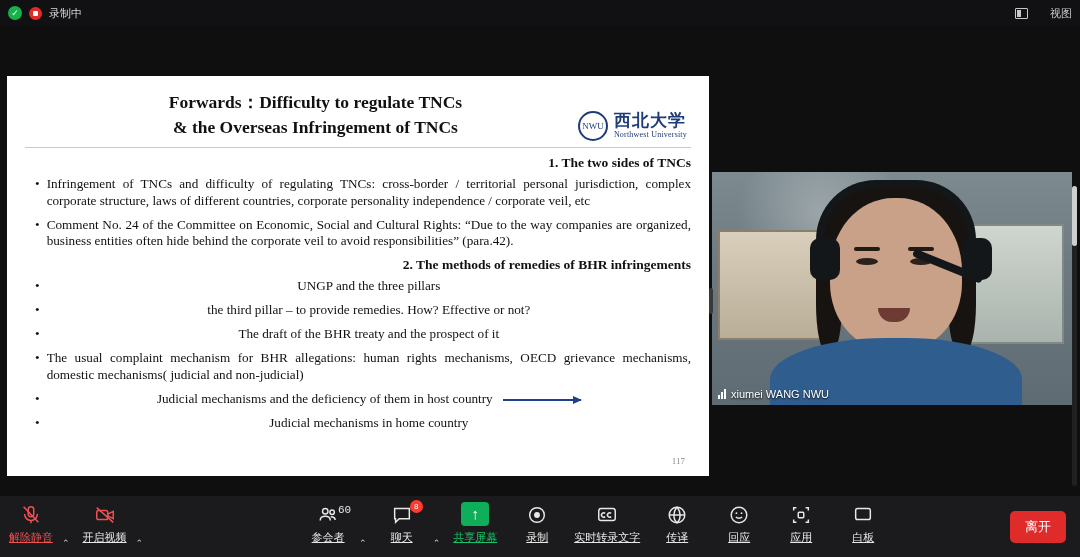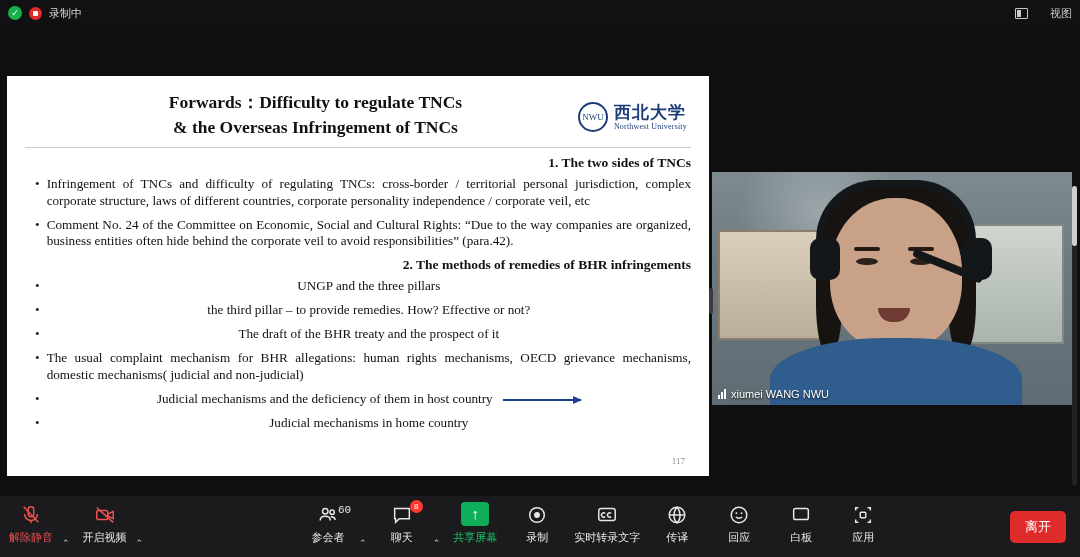--- a/index.html
+++ b/index.html
@@ -43,21 +43,21 @@
 
   
   .stage { position:absolute; top:26px; left:0; width:1080px; height:470px; background:#0f0f0f; }
 
   
   .slide {
     position:absolute; left:7px; top:50px; width:702px; height:400px;
     background:#fff; color:#000;
     padding:14px 18px 8px 18px;
   }
-  .slide-head { display:flex; align-items:center; justify-content:space-between; }
+  .slide-head { display:flex; align-items:flex-end; justify-content:space-between; }
   .slide-title {
     font-family:"Liberation Serif", serif;
     font-weight:bold; font-size:17.5px; line-height:1.45;
     color:#111; text-align:center; flex:1; padding-left:28px;
   }
   .slide-title .l2 { display:block; }
   .logo { display:flex; align-items:center; gap:6px; padding-top:4px; padding-right:4px;}
   .logo-seal {
     width:30px;height:30px;border-radius:50%;border:2px solid #1d3c78;
     display:flex;align-items:center;justify-content:center;
@@ -167,21 +167,21 @@
   .toolbar {
     position:absolute; left:0; bottom:0; width:1080px; height:61px;
     background:#1b1b1d;
     display:flex; align-items:center;
   }
   .tb-item {
     display:flex; flex-direction:column; align-items:center; justify-content:flex-end;
     min-width:62px; padding:0 6px 7px 6px; position:relative;
     color:#e8e8e8; font-size:11px;
   }
-  .tb-item .lbl { margin-top:4px; white-space:nowrap; }
+  .tb-item .lbl { margin-top:4px; white-space:nowrap;text-decoration:underline; }
   .tb-item.muted .lbl { color:#f05252; }
   .tb-icon { height:24px; display:flex; align-items:flex-end; justify-content:center; position:relative;}
   .caret { color:#cfcfcf; font-size:9px; padding:0 4px 9px 0; align-self:flex-end; }
   .badge {
     position:absolute; top:-2px; right:10px; background:#ff3b30; color:#fff;
     font-size:8px; min-width:13px; height:13px; border-radius:7px;
     display:flex; align-items:center; justify-content:center; padding:0 3px;
   }
   .count {
     position:absolute; top:2px; right:8px; font-size:11px; color:#e8e8e8;font-family:Liberation Mono, monospace;
@@ -412,33 +412,33 @@
         <circle cx="14.8" cy="10" r="1" fill="#e8e8e8" stroke="none"></circle>
         <path d="M8.6 14.2c1.8 1.8 5 1.8 6.8 0"></path>
       </svg>
     </div>
     <div class="lbl">回应</div>
   </div>
 
   <div class="tb-item">
     <div class="tb-icon">
       <svg class="ic" viewBox="0 0 24 24">
-        <rect x="4" y="5" width="16" height="12" rx="2"></rect>
-      </svg>
-    </div>
-    <div class="lbl">白板</div>
-  </div>
-
-  <div class="tb-item">
-    <div class="tb-icon">
-      <svg class="ic" viewBox="0 0 24 24">
         <path d="M4 7V4h3"></path>
           <path d="M17 4h3v3"></path>
         <path d="M20 17v3h-3"></path>
           <path d="M7 20H4v-3"></path>
         <rect x="9" y="9" width="6" height="6" rx="1"></rect>
       </svg>
     </div>
     <div class="lbl">应用</div>
   </div>
 
+  <div class="tb-item">
+    <div class="tb-icon">
+      <svg class="ic" viewBox="0 0 24 24">
+        <rect x="4" y="5" width="16" height="12" rx="2"></rect>
+      </svg>
+    </div>
+    <div class="lbl">白板</div>
+  </div>
+
   <button class="leave-btn">离开</button>
 </div>
 
 </body></html>

